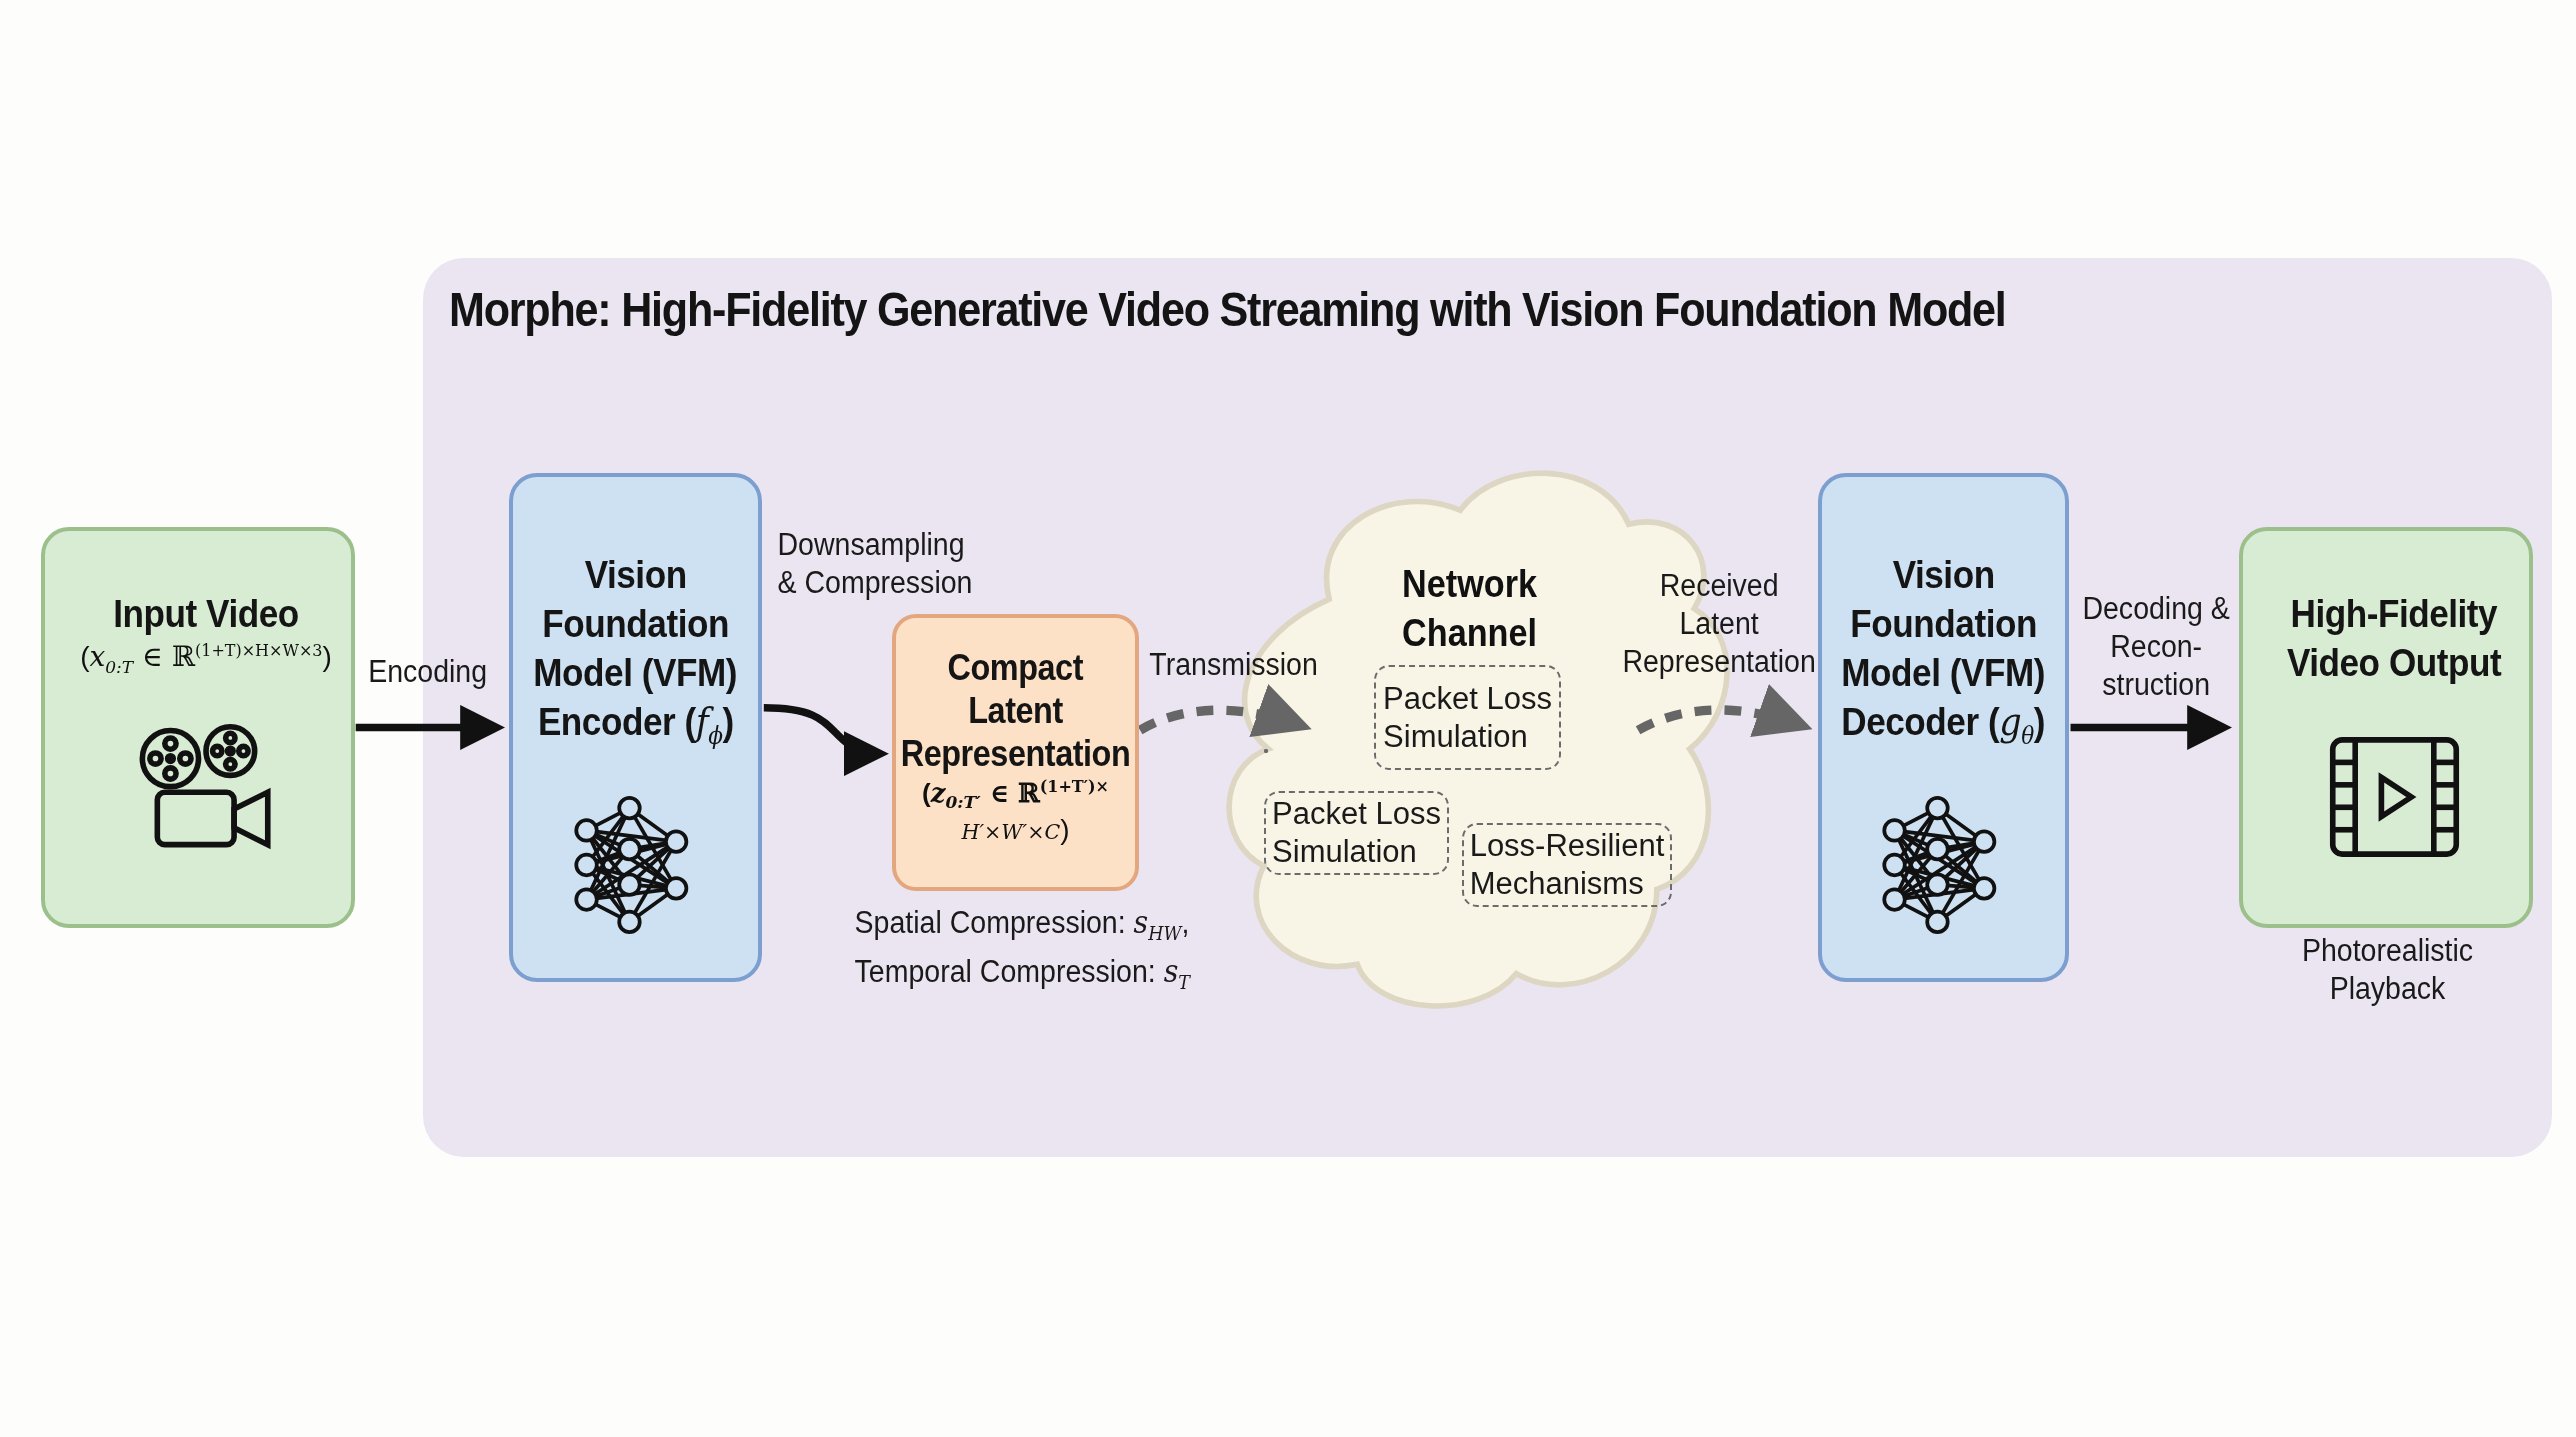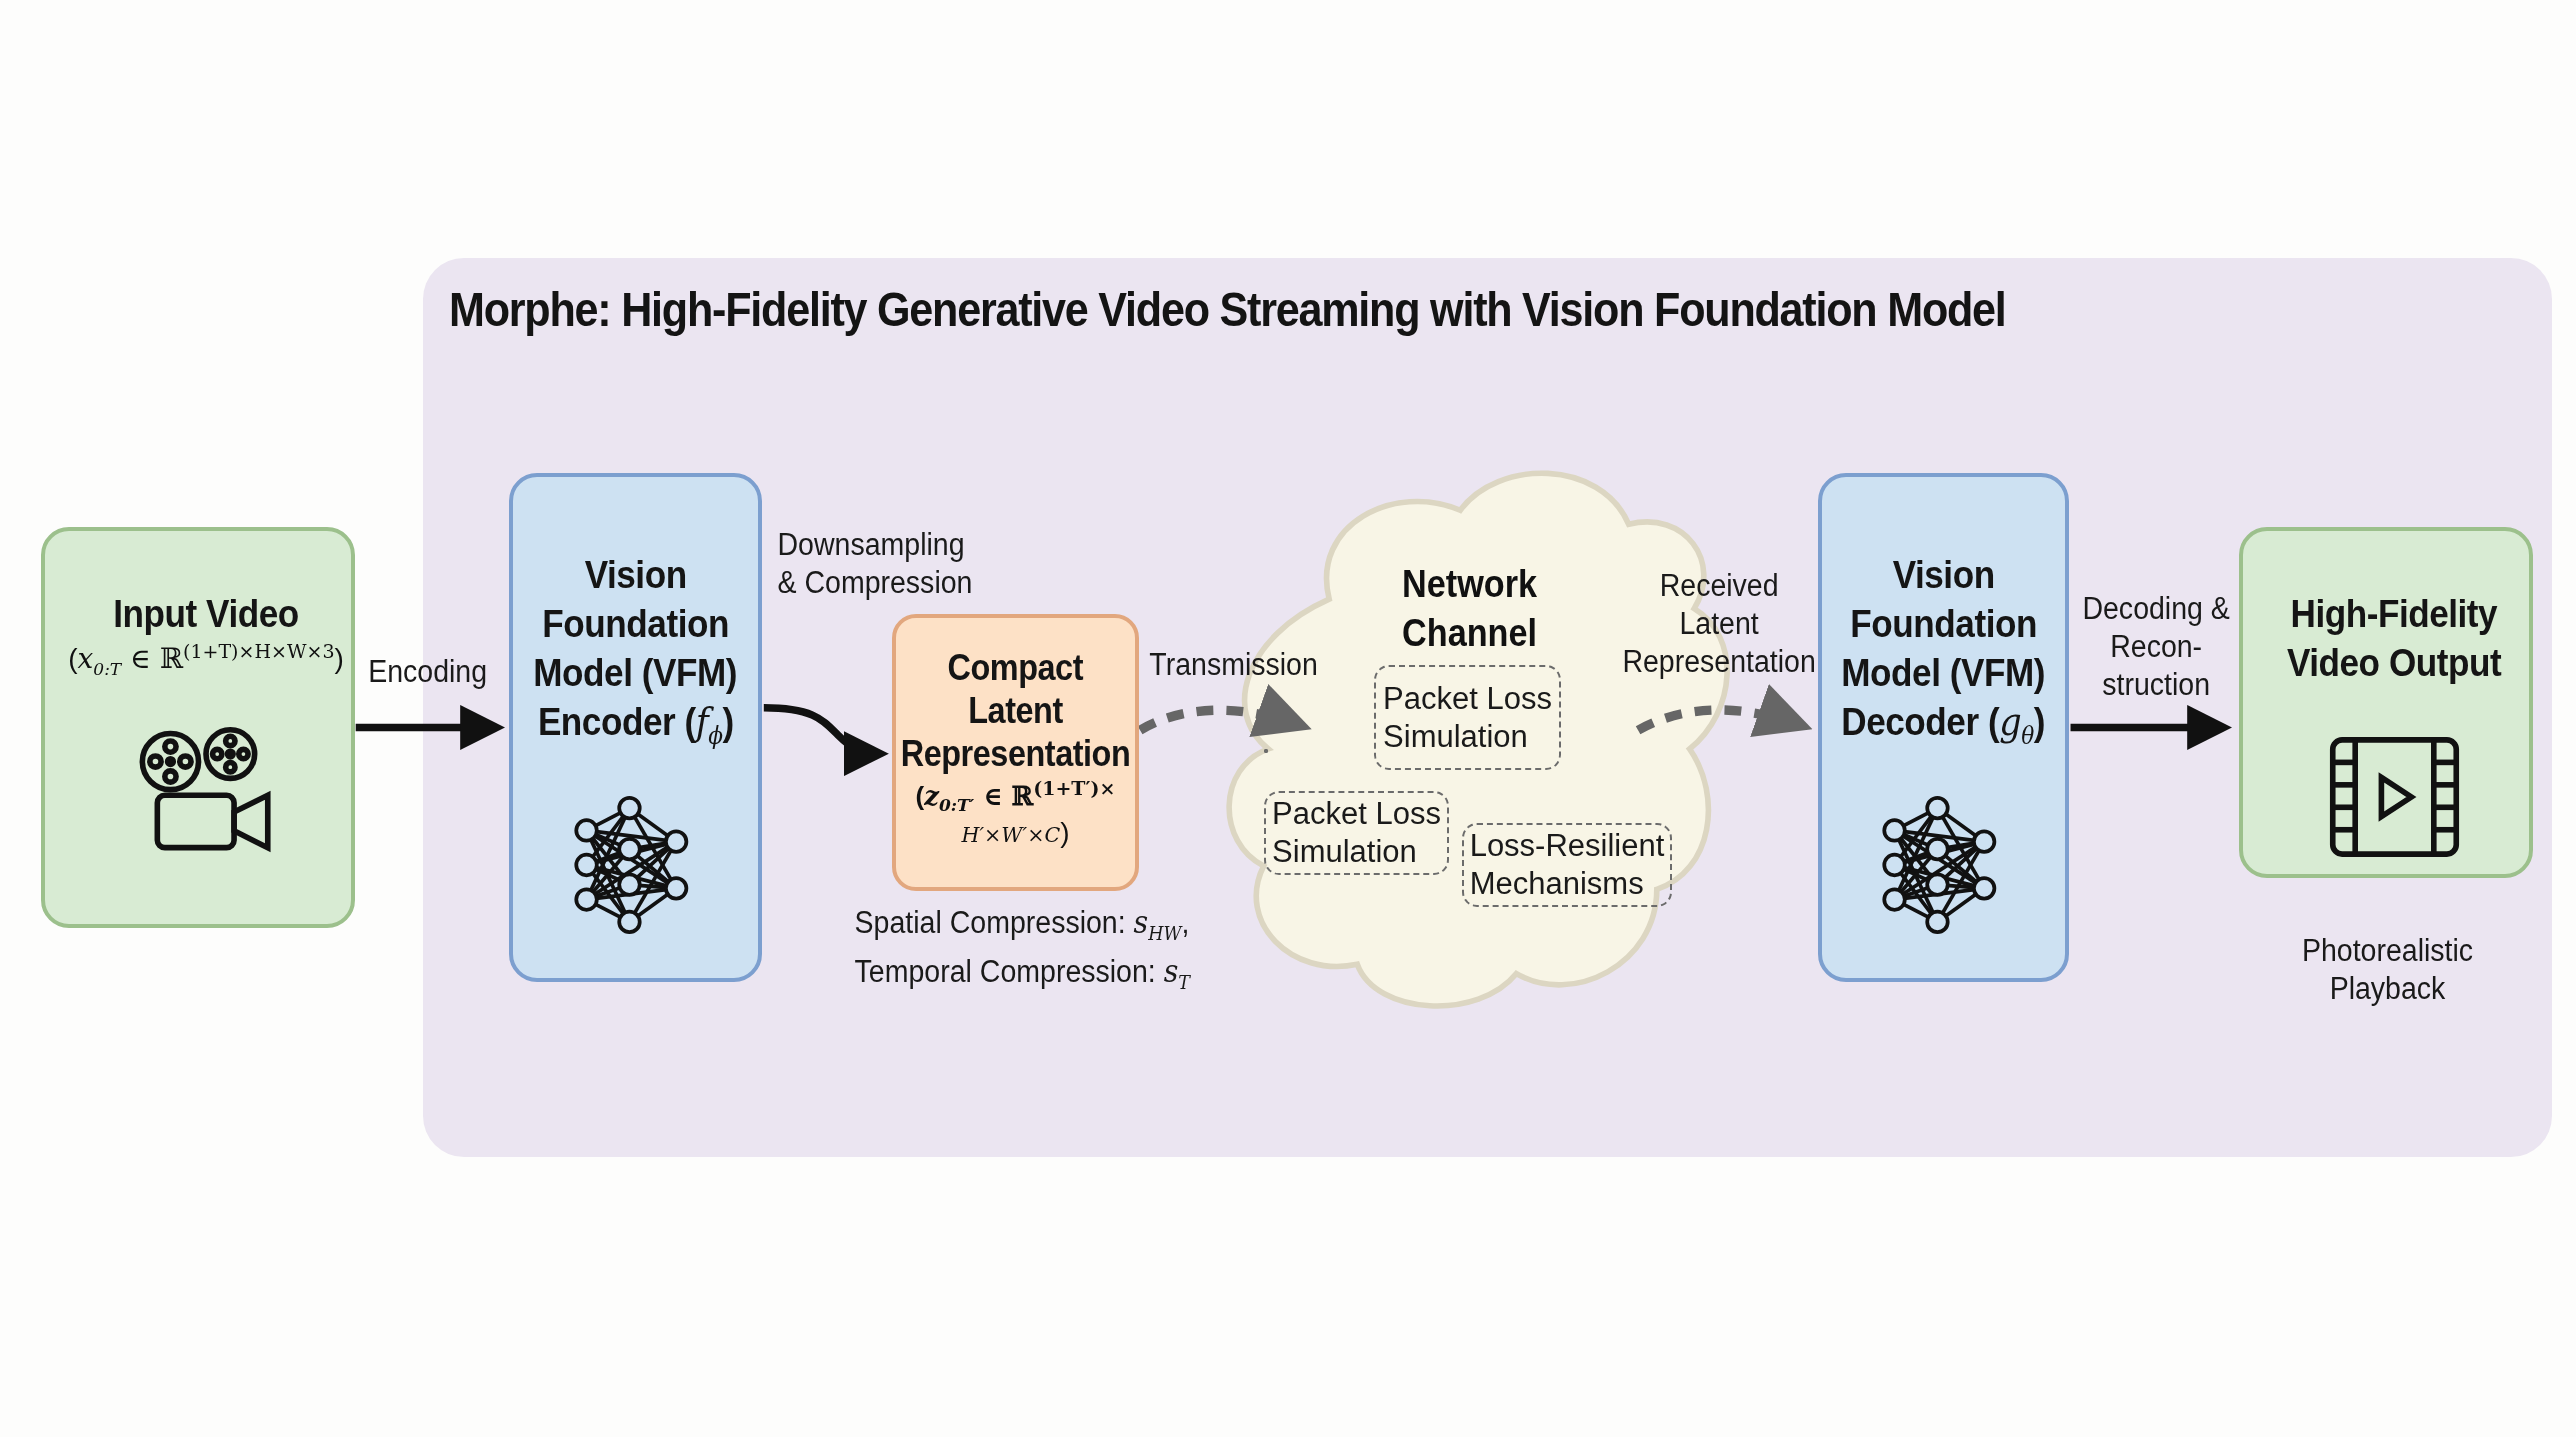--- a/index.html
+++ b/index.html
@@ -27,21 +27,21 @@
   .blue { background: #cde1f2; border-color: #7c9fcf; }
   .orange { background: #fde1c6; border-color: #e2a77e; border-radius: 24px; text-align: center; }
   .bt {
     font-weight: bold; font-size: 39px; line-height: 49px; color: #151515;
     letter-spacing: -0.5px; transform: scaleX(0.9);
   }
   .math {
     font-family: "DejaVu Serif", "Liberation Serif", serif; font-style: italic;
   }
   .formula { font-size: 28px; white-space: nowrap; margin-top: 1.9px; }
-  .formula sup { font-size: 19px; font-style: normal; }
+  .formula sup { font-size: 16px; font-style: normal; }
   .formula sub { font-size: 17px; }
   .lbl {
     font-size: 31px; line-height: 38px; text-align: center; color: #1a1a1a;
     transform: scaleX(0.92); white-space: nowrap;
   }
   .icon svg { display: block; }
   .cloud-text { font-weight: bold; font-size: 38px; line-height: 49px; text-align: center; transform: scaleX(0.9); }
   .dashbox {
     box-sizing: border-box; border: 2.8px dashed #6b6b6b; border-radius: 15px;
     font-size: 31px; line-height: 38px; text-align: left; display: flex;
@@ -262,21 +262,21 @@
       </svg>
   </div>
 </div>
 
 <div class="abs lbl" style="left:2076px; top:590px;">
   <div>Decoding &amp;</div>
   <div>Recon-</div>
   <div>struction</div>
 </div>
 
-<div class="abs box green" style="left:2239px; top:527px; width:294px; height:351px; padding-top:58px;">
+<div class="abs box green" style="left:2239px; top:527px; width:294px; height:401px; padding-top:58px;">
   <div class="bt">High-Fidelity</div>
   <div class="bt">Video Output</div>
   <div class="icon" style="margin-top:49px;">
     <svg width="131" height="122" viewBox="0 0 140 130" fill="none" stroke="#111" stroke-width="6">
       <rect x="4" y="4" width="132" height="122" rx="10"></rect>
       <line x1="28" y1="4" x2="28" y2="126"></line>
       <line x1="112" y1="4" x2="112" y2="126"></line>
       <line x1="4" y1="28" x2="28" y2="28"></line>
         <line x1="4" y1="52" x2="28" y2="52"></line>
         <line x1="4" y1="76" x2="28" y2="76"></line>

